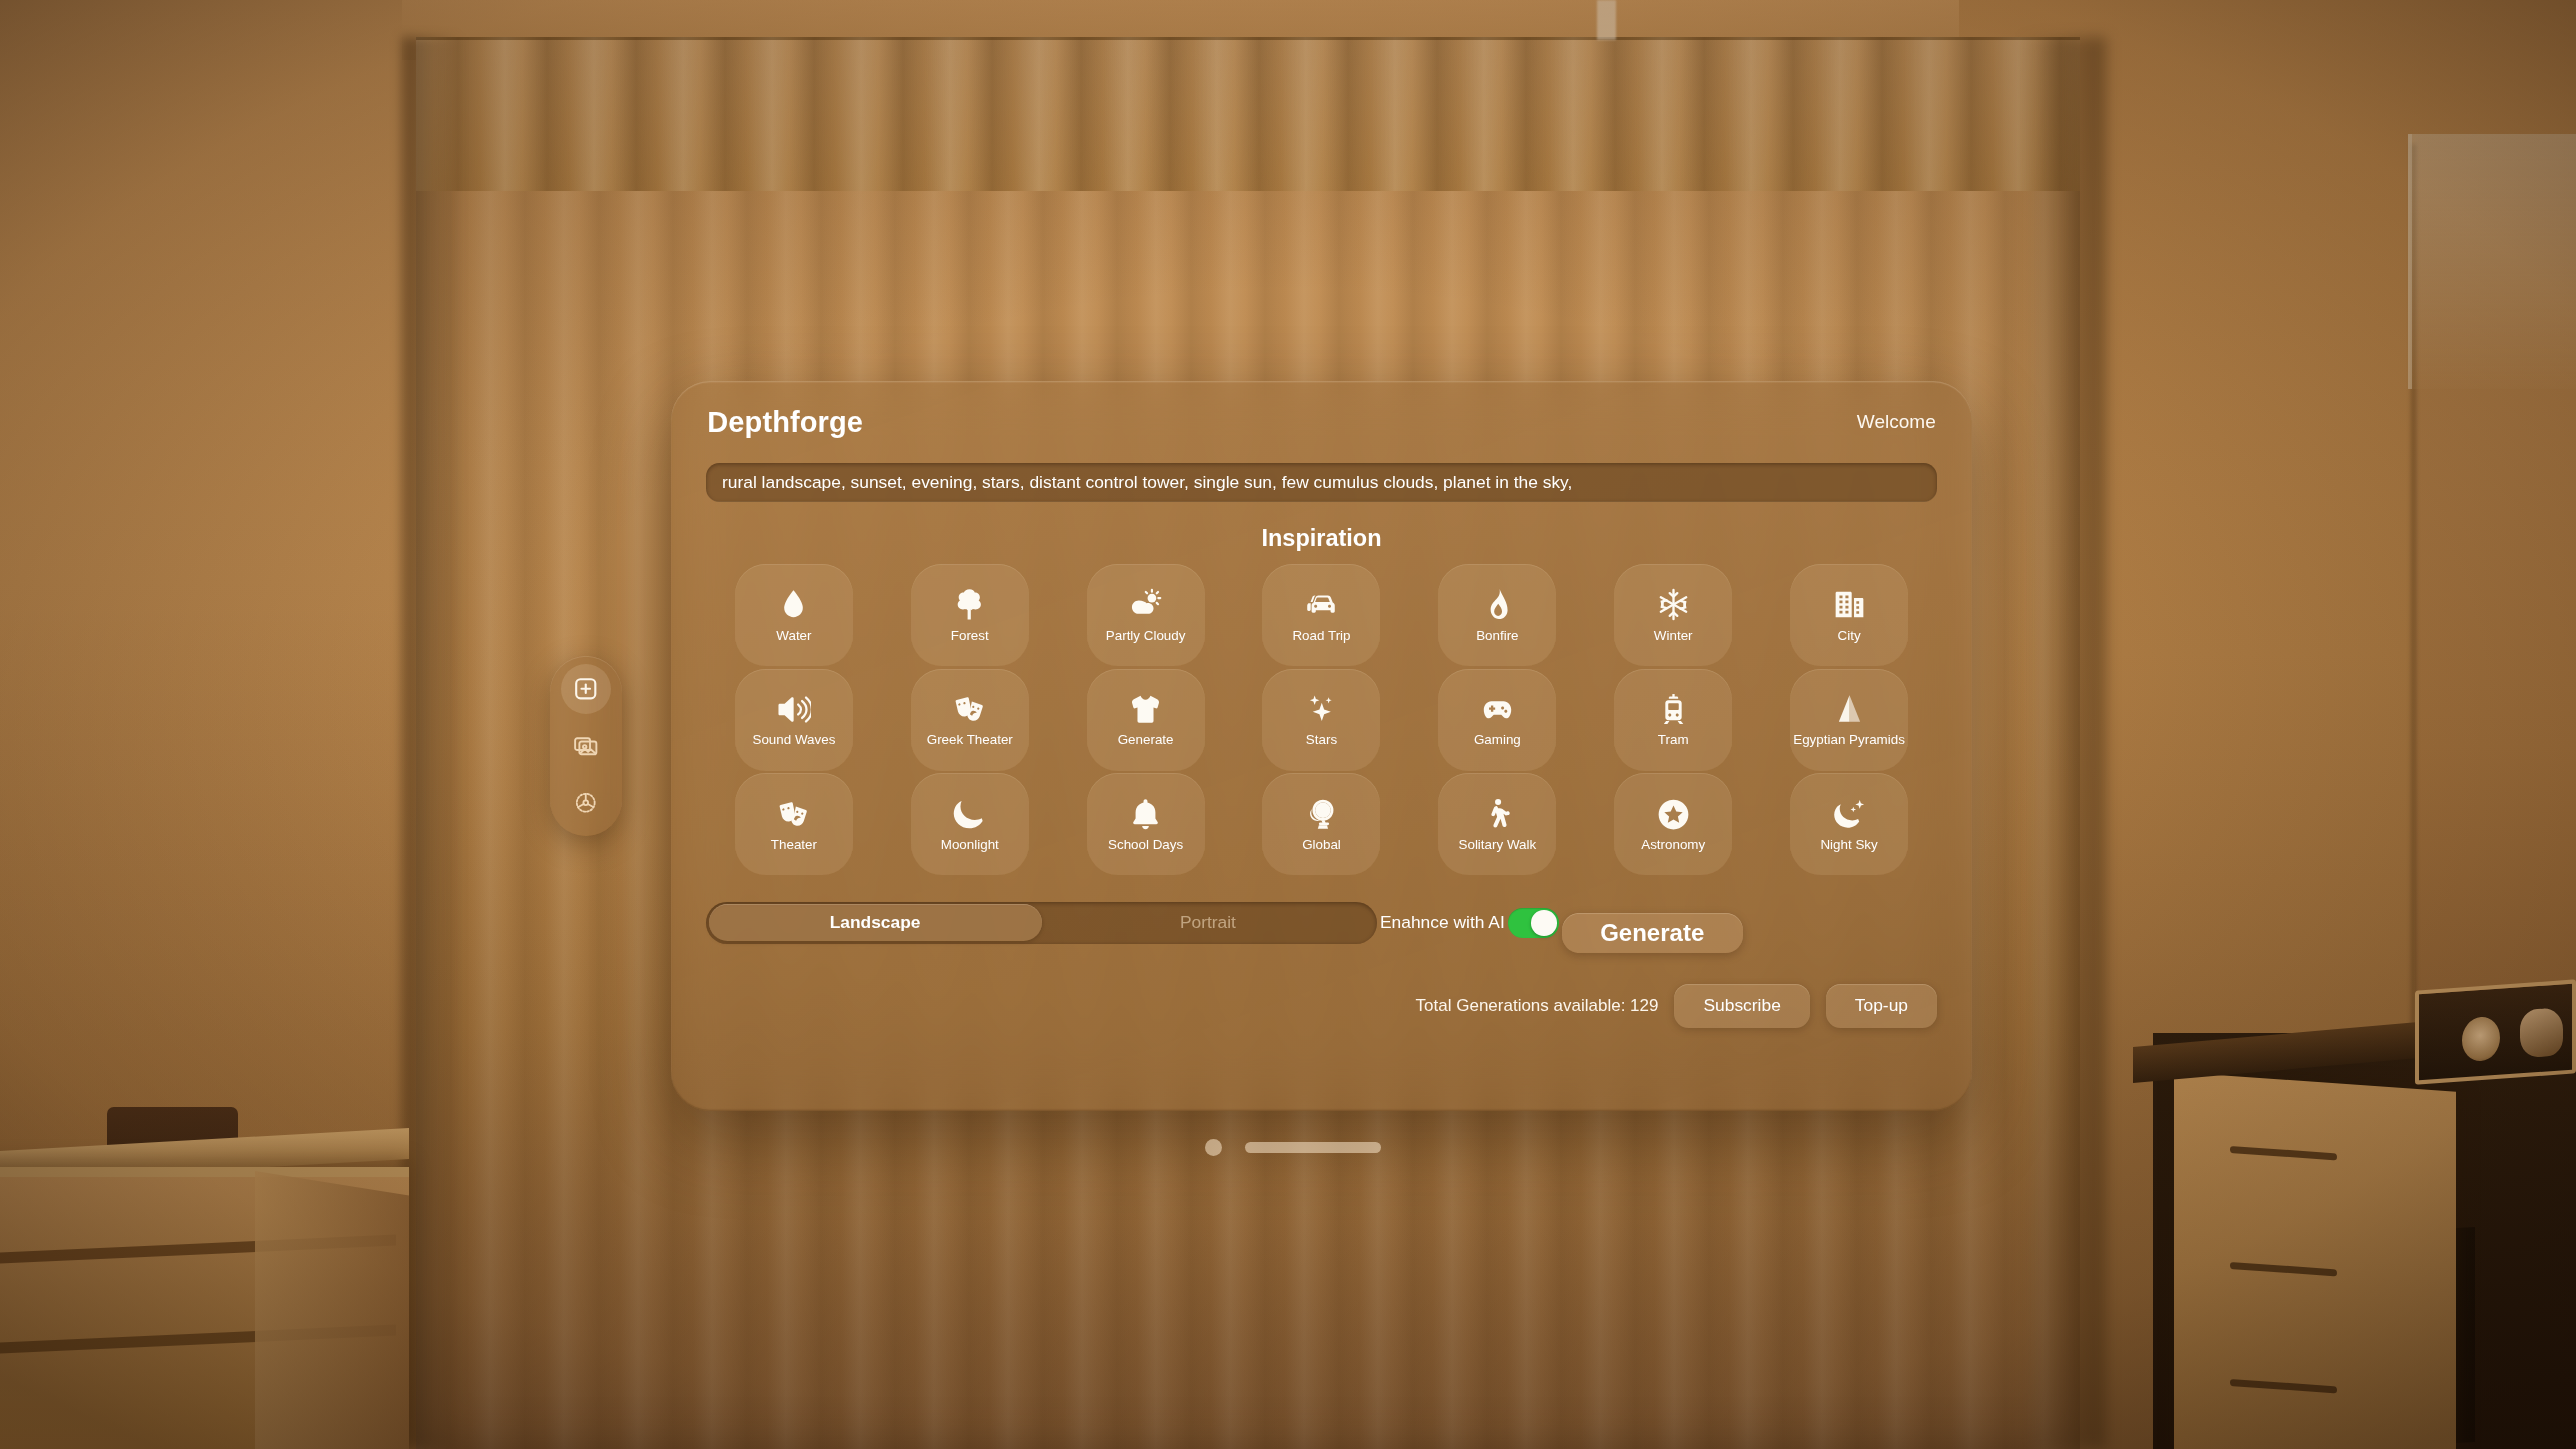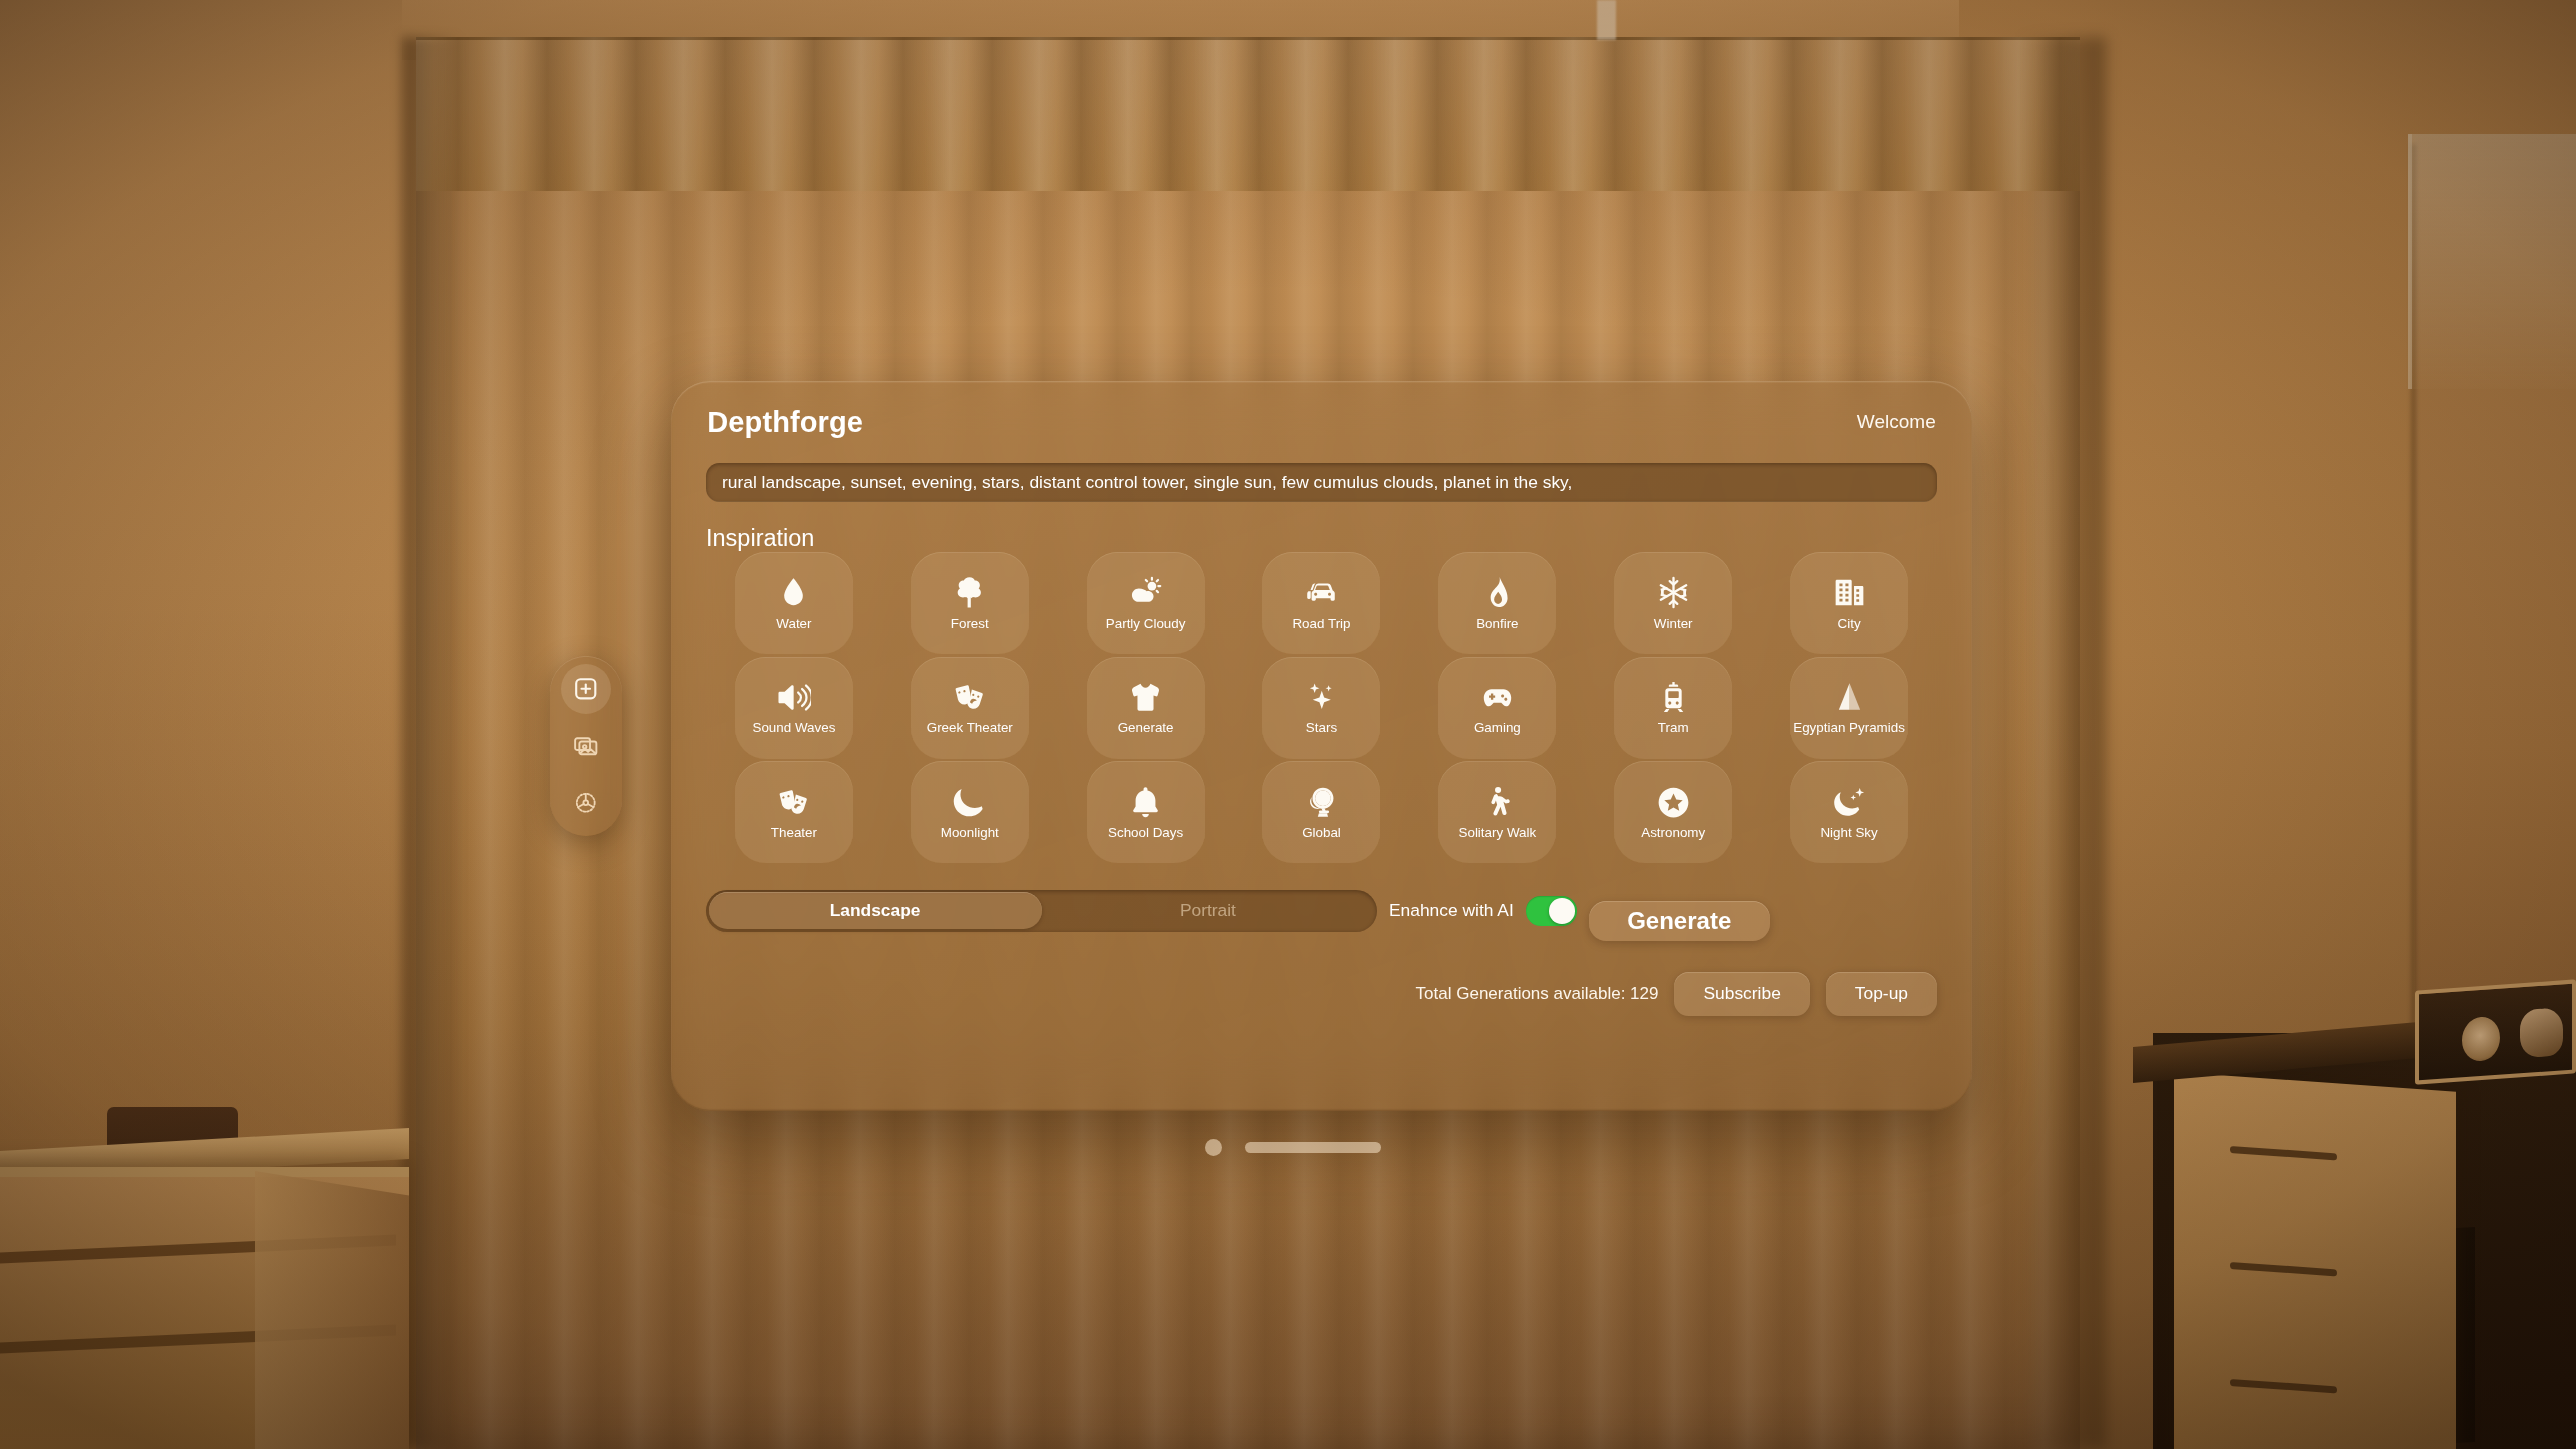--- a/index.html
+++ b/index.html
@@ -206,22 +206,22 @@
     height: 39px; border-radius: 13.4px;
     background: rgba(83,52,20,0.45);
     box-shadow: inset 0 1.3px 4px rgba(30,14,2,0.40),
                 inset 0 -0.7px 0.7px rgba(255,235,205,0.10);
     display: flex; align-items: center;
     padding: 0 16px;
     font-size: 17.4px; color: #fff;
   }
 
   #inspiration-title {
-    text-align: left; font-size: 23.5px; font-weight: 400;
-    margin-top: 23px; 
+    text-align: center; font-size: 23.5px; font-weight: 700;
+    margin-top: 23px; margin-bottom: 12px;
   }
 
   #grid {
     display: grid;
     grid-template-columns: repeat(7, 1fr);
     row-gap: 2.7px;
     justify-items: center;
   }
   .chip {
     width: 118px; height: 102px;
@@ -237,21 +237,21 @@
     display: flex; flex-direction: column;
     align-items: center; justify-content: center;
     gap: 5.4px;
   }
   .chip-icon { width: 35px; height: 35px; display: block; }
   .chip-icon svg { width: 100%; height: 100%; display: block; }
   .chip-label { font-size: 13.4px; color: #fff; white-space: nowrap; }
 
   #controls {
     display: flex; align-items: center;
-    margin-top: 17.4px; gap: 12px;
+    margin-top: 17.4px; gap: 3px;
   }
   #segmented {
     width: 671px; height: 42px;
     border-radius: 21px;
     background: rgba(80,50,18,0.42);
     box-shadow: inset 0 1.3px 4px rgba(28,13,2,0.40);
     display: flex; align-items: center; padding: 2.7px;
   }
   .seg {
     flex: 1; height: 100%; border-radius: 19px;

